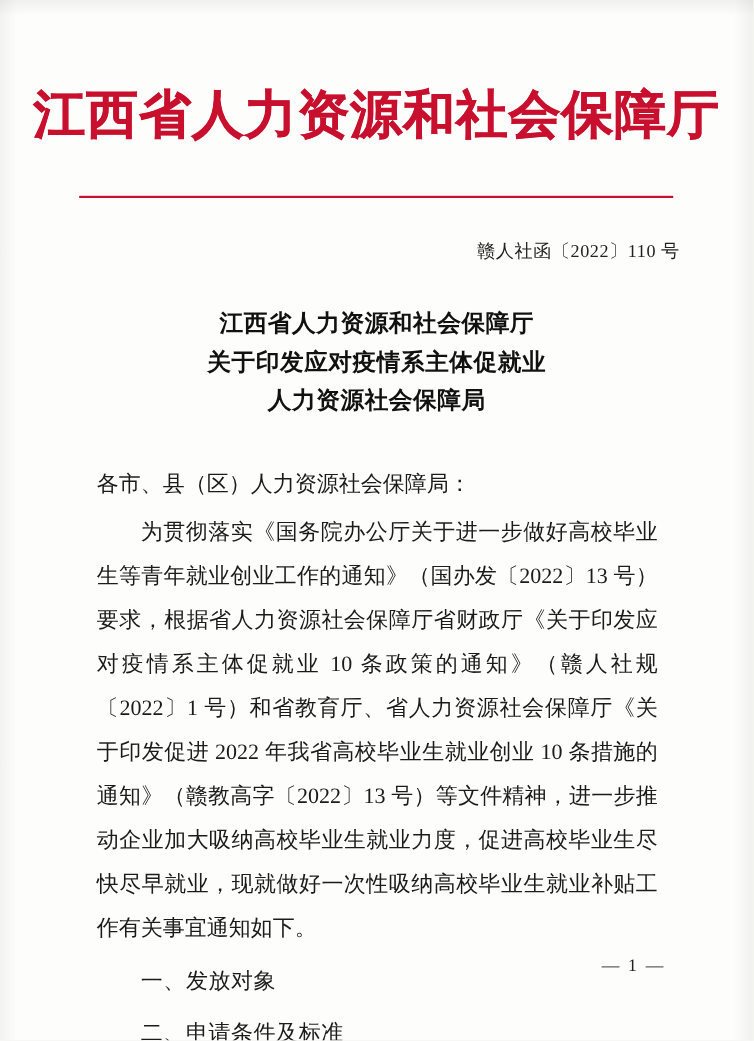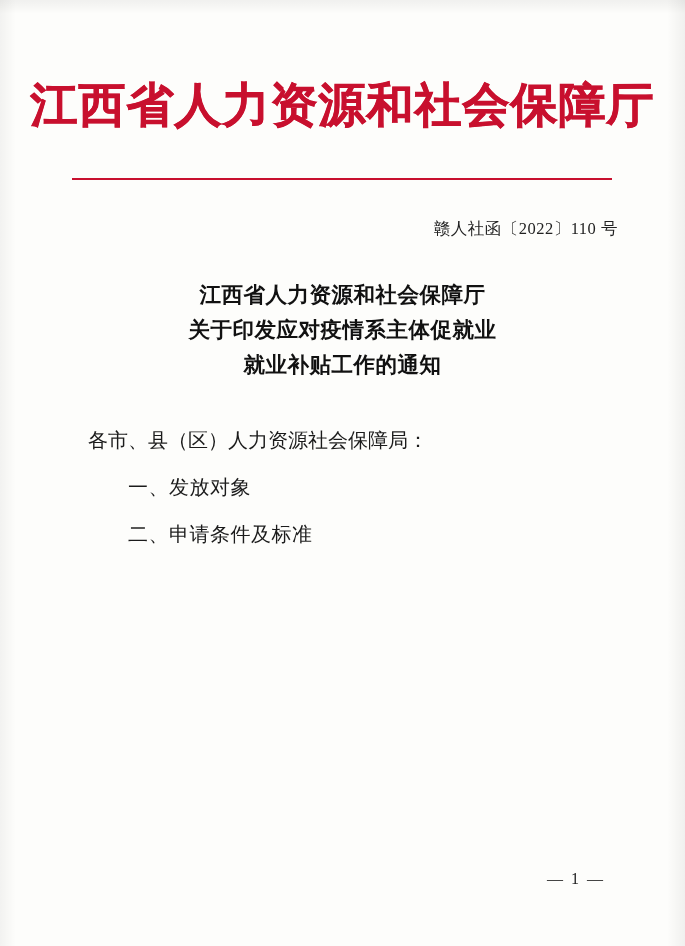--- a/index.html
+++ b/index.html
@@ -135,24 +135,25 @@
   <div class="letterhead">
     <div class="letterhead-title">江西省人力资源和社会保障厅</div>
   </div>
   <div class="letterhead-rule"></div>
 
   <div class="doc-number">赣人社函〔2022〕110 号</div>
 
   <div class="doc-title">
     <div>江西省人力资源和社会保障厅</div>
     <div>关于印发应对疫情系主体促就业</div>
-    <div>就业补贴工作的通知</div>
+    <div>人力资源社会保障局</div>
   </div>
 
   <div class="body">
     <p class="salutation">各市、县（区）人力资源社会保障局：</p>
+    <p class="para">为贯彻落实《国务院办公厅关于进一步做好高校毕业生等青年就业创业工作的通知》（国办发〔2022〕13 号）要求，根据省人力资源社会保障厅省财政厅《关于印发应对疫情系主体促就业 10 条政策的通知》（赣人社规〔2022〕1 号）和省教育厅、省人力资源社会保障厅《关于印发促进 2022 年我省高校毕业生就业创业 10 条措施的通知》（赣教高字〔2022〕13 号）等文件精神，进一步推动企业加大吸纳高校毕业生就业力度，促进高校毕业生尽快尽早就业，现就做好一次性吸纳高校毕业生就业补贴工作有关事宜通知如下。</p>
     <p class="section-heading">一、发放对象</p>
     <p class="section-heading">二、申请条件及标准</p>
   </div>
 
   <div class="page-number">— 1 —</div>
 
 </div>
 
 </body></html>

